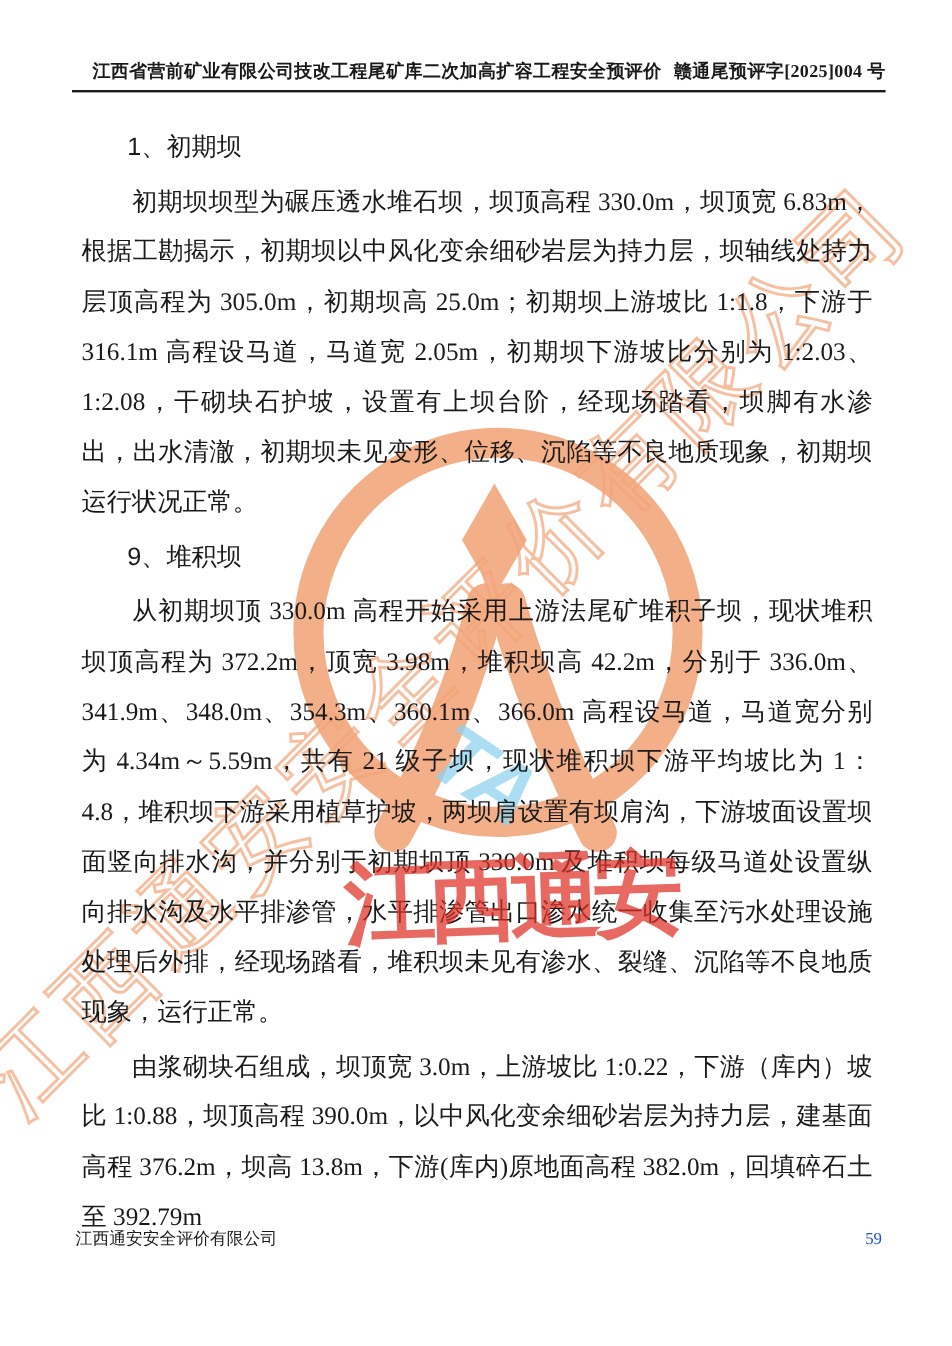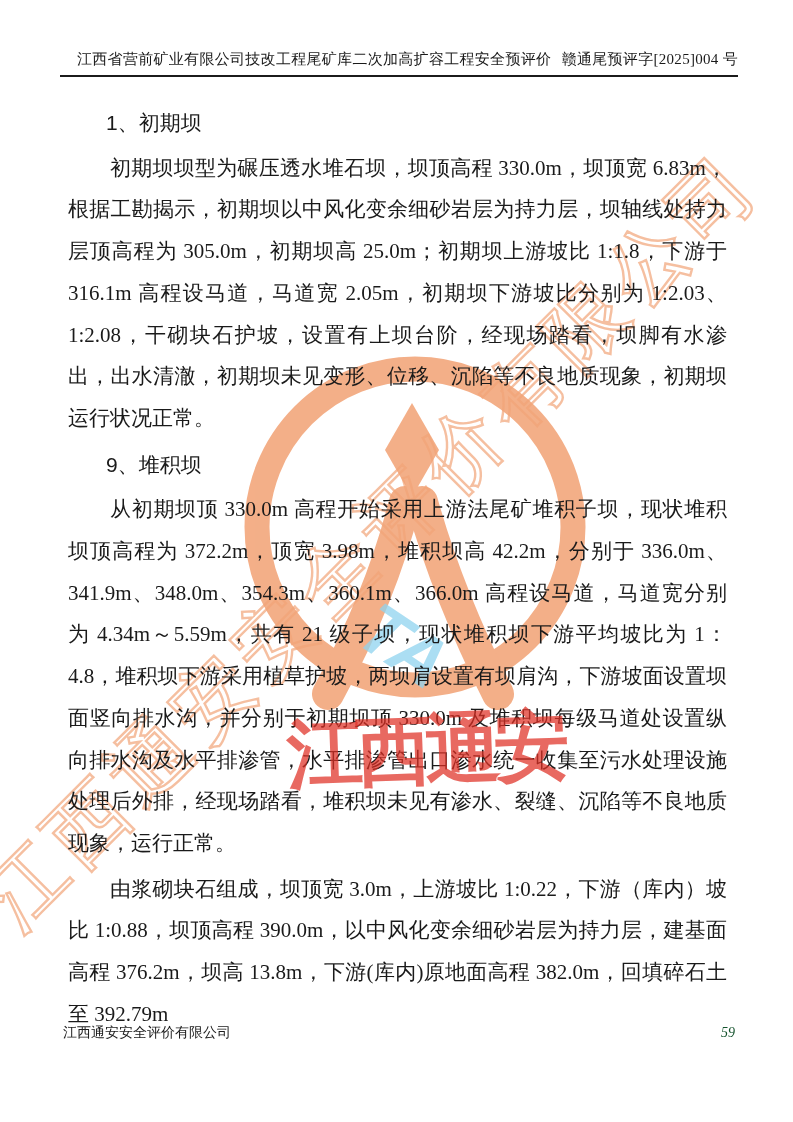--- a/index.html
+++ b/index.html
@@ -5,21 +5,21 @@
   html,body{margin:0;padding:0;}
   body{
     width:793px;height:1122px;position:relative;background:#ffffff;
     font-family:"Liberation Serif","DejaVu Serif",serif;color:#1a1a1a;
     overflow:hidden;
   }
   
   .header{
     position:absolute;left:63px;right:55px;top:50px;z-index:3;
     display:flex;justify-content:space-between;align-items:baseline;
-    font-size:15px;font-weight:400;letter-spacing:.3px;white-space:nowrap;
+    font-size:15px;font-weight:700;letter-spacing:.3px;white-space:nowrap;
   }
   .header-left{padding-left:14px;}
   .header-rule{
     position:absolute;left:60px;right:55px;top:75px;z-index:3;
     border-top:2px solid #1b1b1b;height:0;
   }
   
   .content{
     position:absolute;left:64px;width:667px;top:102px;z-index:2;
     font-size:21px;line-height:41.7px;text-align:justify;
@@ -29,21 +29,21 @@
   .heading{
     margin:0;text-indent:2em;font-weight:400;
     font-family:"Liberation Sans","DejaVu Sans",sans-serif;
   }
   
   .footer{
     position:absolute;left:63px;right:58px;top:1024px;z-index:3;
     display:flex;justify-content:space-between;align-items:baseline;
     font-size:14px;
   }
-  .page-num{color:#14532d;font-size:14px;font-style:italic;}
+  .page-num{color:#1d4ed8;font-size:14px;}
   
   .wm-svg{position:absolute;left:0;top:0;z-index:1;pointer-events:none;}
   .stamp{
     position:absolute;left:287px;top:712px;z-index:4;pointer-events:none;
     font-family:"Liberation Sans","DejaVu Sans",sans-serif;
     font-size:76px;font-weight:700;letter-spacing:-7px;line-height:76px;
     color:rgba(223,47,36,0.72);transform:rotate(-2deg);white-space:nowrap;
   }
 </style>
 </head>

